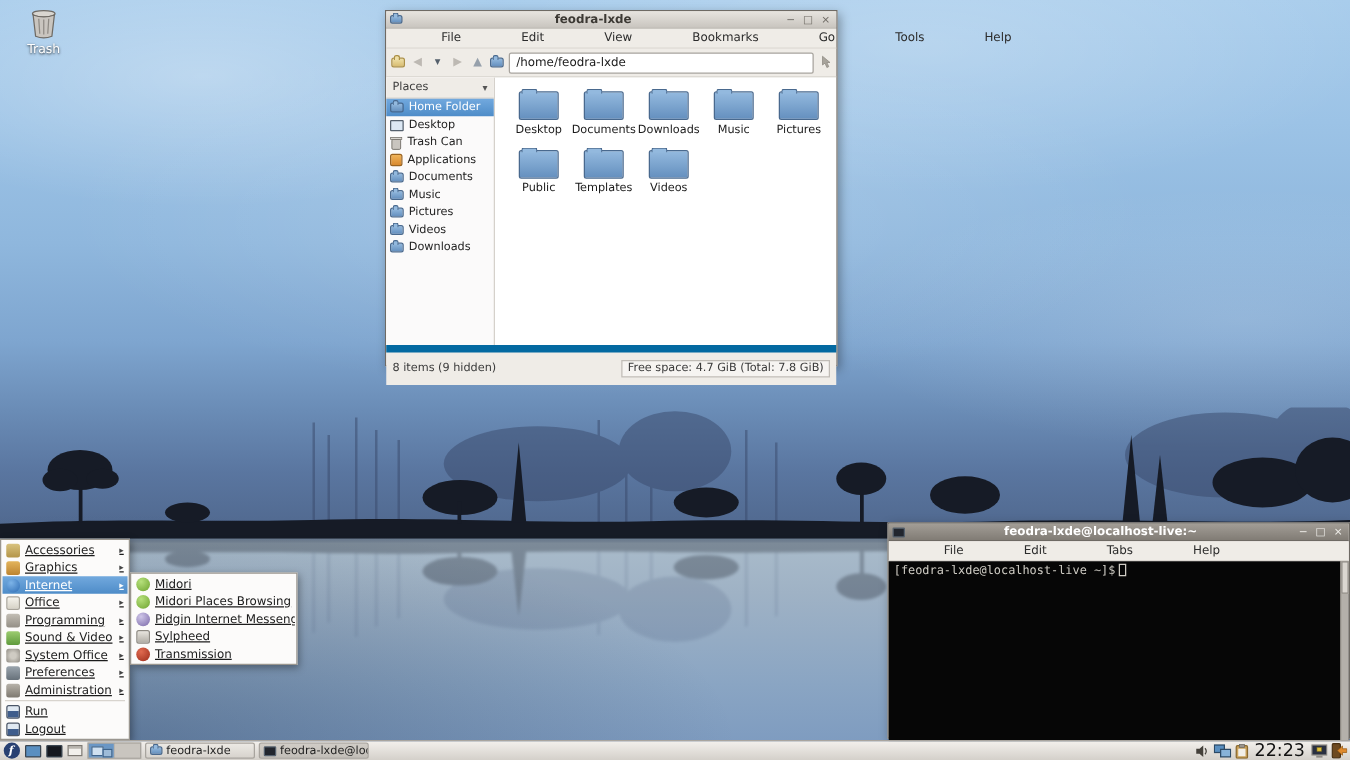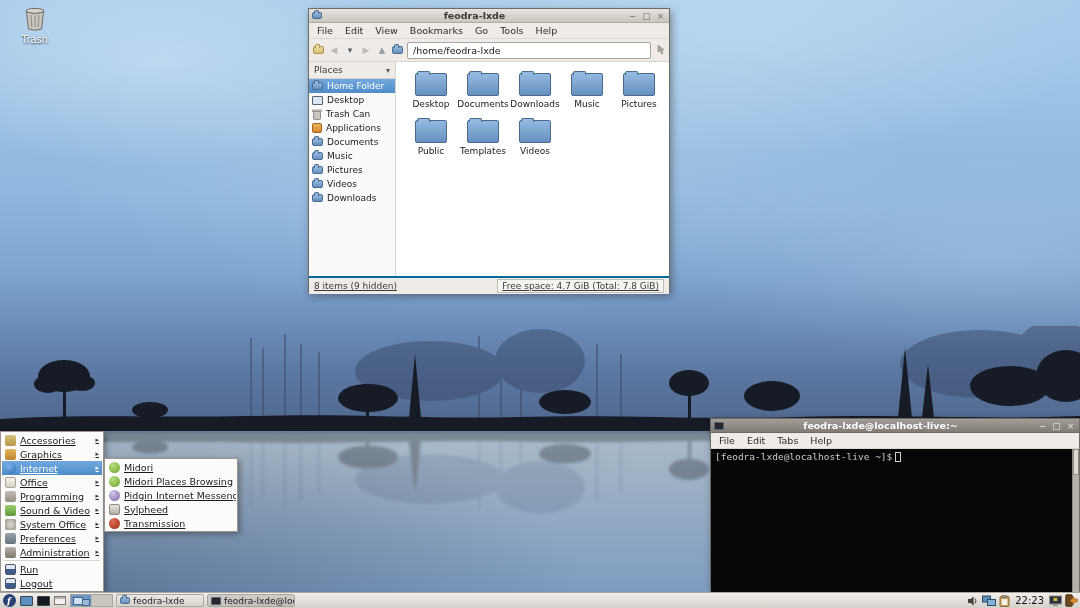--- a/index.html
+++ b/index.html
@@ -19,38 +19,38 @@
   .treeline.reflect { top:430px; height:86px; transform:scaleY(-1); opacity:.30; filter:blur(1.4px); }
 
   
   .win { position:absolute; border:1px solid #6e6a64; background:var(--window_chrome,#efece7); box-shadow:2px 3px 8px rgba(0,0,0,.35); }
   .titlebar { height:14px; display:flex; align-items:center; padding:0 3px; gap:3px;
     background:linear-gradient(#e7e4df,#c9c5bf); border-bottom:1px solid #aeaaa4; }
   .titlebar .title { flex:1; text-align:center; font-size:9.5px; font-weight:bold; color:#3c3934;
     white-space:nowrap; overflow:hidden; }
   .wbtn { width:11px; text-align:center; font-size:8.5px; line-height:12px; color:#6e6a64; cursor:default; }
   .menubar { display:flex; background:#efece7; font-size:9.5px; color:#2c2c2c; padding:1px 2px; border-bottom:1px solid #dcd8d2; }
-  .menubar span { padding:1px 6px; }
+  .menubar span { padding:1px 6px;margin-left:36px; }
 
   
   .fm { left:308px; top:8px; width:362px; height:285px; }
   .toolbar { height:23px; display:flex; align-items:center; gap:4px; padding:0 4px; background:#efece7; border-bottom:1px solid #d8d4ce; }
   .tico { font-size:9px; color:#96a0ab; width:12px; text-align:center; flex:0 0 auto; }
   .tico.dis { color:#bdb9b3; }
   .addr { flex:1; height:17px; border:1px solid #a8a49e; border-radius:2px; font-size:9.5px; padding:0 5px; color:#1a1a1a; background:#fff; font-family:inherit; }
   .fmbody { display:flex; height:214px; background:#fff; }
   .places { width:87px; border-right:1px solid #d5d1cb; background:#fbfafa; font-size:9px; }
   .places-header { height:17px; display:flex; align-items:center; padding:0 5px; background:#efece7; border-bottom:1px solid #d5d1cb; color:#3a3a3a; }
   .places-header .chev { margin-left:auto; color:#555; font-size:8px; }
   .prow { height:14px; display:flex; align-items:center; gap:4px; padding:0 3px; color:#222; white-space:nowrap; overflow:hidden; }
   .prow.sel { background:linear-gradient(var(--selection_light,#72a9de),var(--selection,#4e8cc8)); color:#fff; }
   .iconview { flex:1; padding:7px 0 0 9px; display:flex; flex-wrap:wrap; align-content:flex-start; }
   .fitem { width:52px; height:47px; display:flex; flex-direction:column; align-items:center; font-size:9px; color:#1a1a1a; }
   .fitem .flabel { margin-top:3px; }
-  .statusbar { height:18px; display:flex; align-items:center; background:#efece7; border-top:2px solid #0369a1; font-size:9px; color:#3a3a3a; padding:0 5px;text-decoration:underline; }
+  .statusbar { height:32px; display:flex; align-items:center; background:#efece7; border-top:6px solid #0369a1; font-size:9px; color:#3a3a3a; padding:0 5px; }
   .statusbar .right { margin-left:auto; border:1px solid #c0bcb6; background:#f6f4f1; padding:1px 4px; }
 
   
   .fold { position:relative; background:linear-gradient(180deg,var(--folder_top,#93b9de),var(--folder_bottom,#6590bf));
     border:1px solid #49698e; border-radius:2px; flex:0 0 auto; }
   .fold::before { content:""; position:absolute; top:-3px; left:1px; width:38%; height:3px;
     background:var(--folder_top,#93b9de); border:1px solid #49698e; border-bottom:none; border-radius:2px 2px 0 0; }
   .fold-big { width:32px; height:23px; margin-top:4px; }
   .fold-s { width:11px; height:8px; }
   .fold-xs { width:10px; height:7px; }
@@ -113,21 +113,21 @@
   .wcell { width:20px; height:11px; position:relative; }
   .wcell.active { background:#6a97c6; }
   .wcell.active::before { content:""; position:absolute; left:2px; top:2px; width:8px; height:6px; background:#cfe0f0; border:1px solid #3f648c; }
   .wcell.active::after { content:""; position:absolute; left:11px; top:4px; width:6px; height:5px; background:#9dbbd8; border:1px solid #3f648c; }
   .wcell.idle { background:#c9c5bf; }
   .taskbtn { width:88px; height:13px; display:flex; align-items:center; gap:3px; padding:0 3px;
     background:linear-gradient(#ece9e4,#d7d3cd); border:1px solid #a8a49e; border-radius:2px;
     color:#1e1e1e; overflow:hidden; white-space:nowrap; flex:0 0 auto; }
   .taskbtn.active { background:linear-gradient(#d0ccc6,#c2beb8); }
   .tray { margin-left:auto; display:flex; align-items:center; gap:3px; }
-  .clock { color:#111; padding:0 2px; font-size:10px; }
+  .clock { color:#111; padding:0 2px; font-size:14px; }
 </style>
 </head>
 <body>
 
 <div class="desktop">
 
   <svg class="treeline" viewBox="0 0 1080 105" preserveAspectRatio="none">
     <g id="treegrp">
       <g fill="#39496b" opacity=".5">
         <ellipse cx="430" cy="45" rx="75" ry="30"></ellipse>

